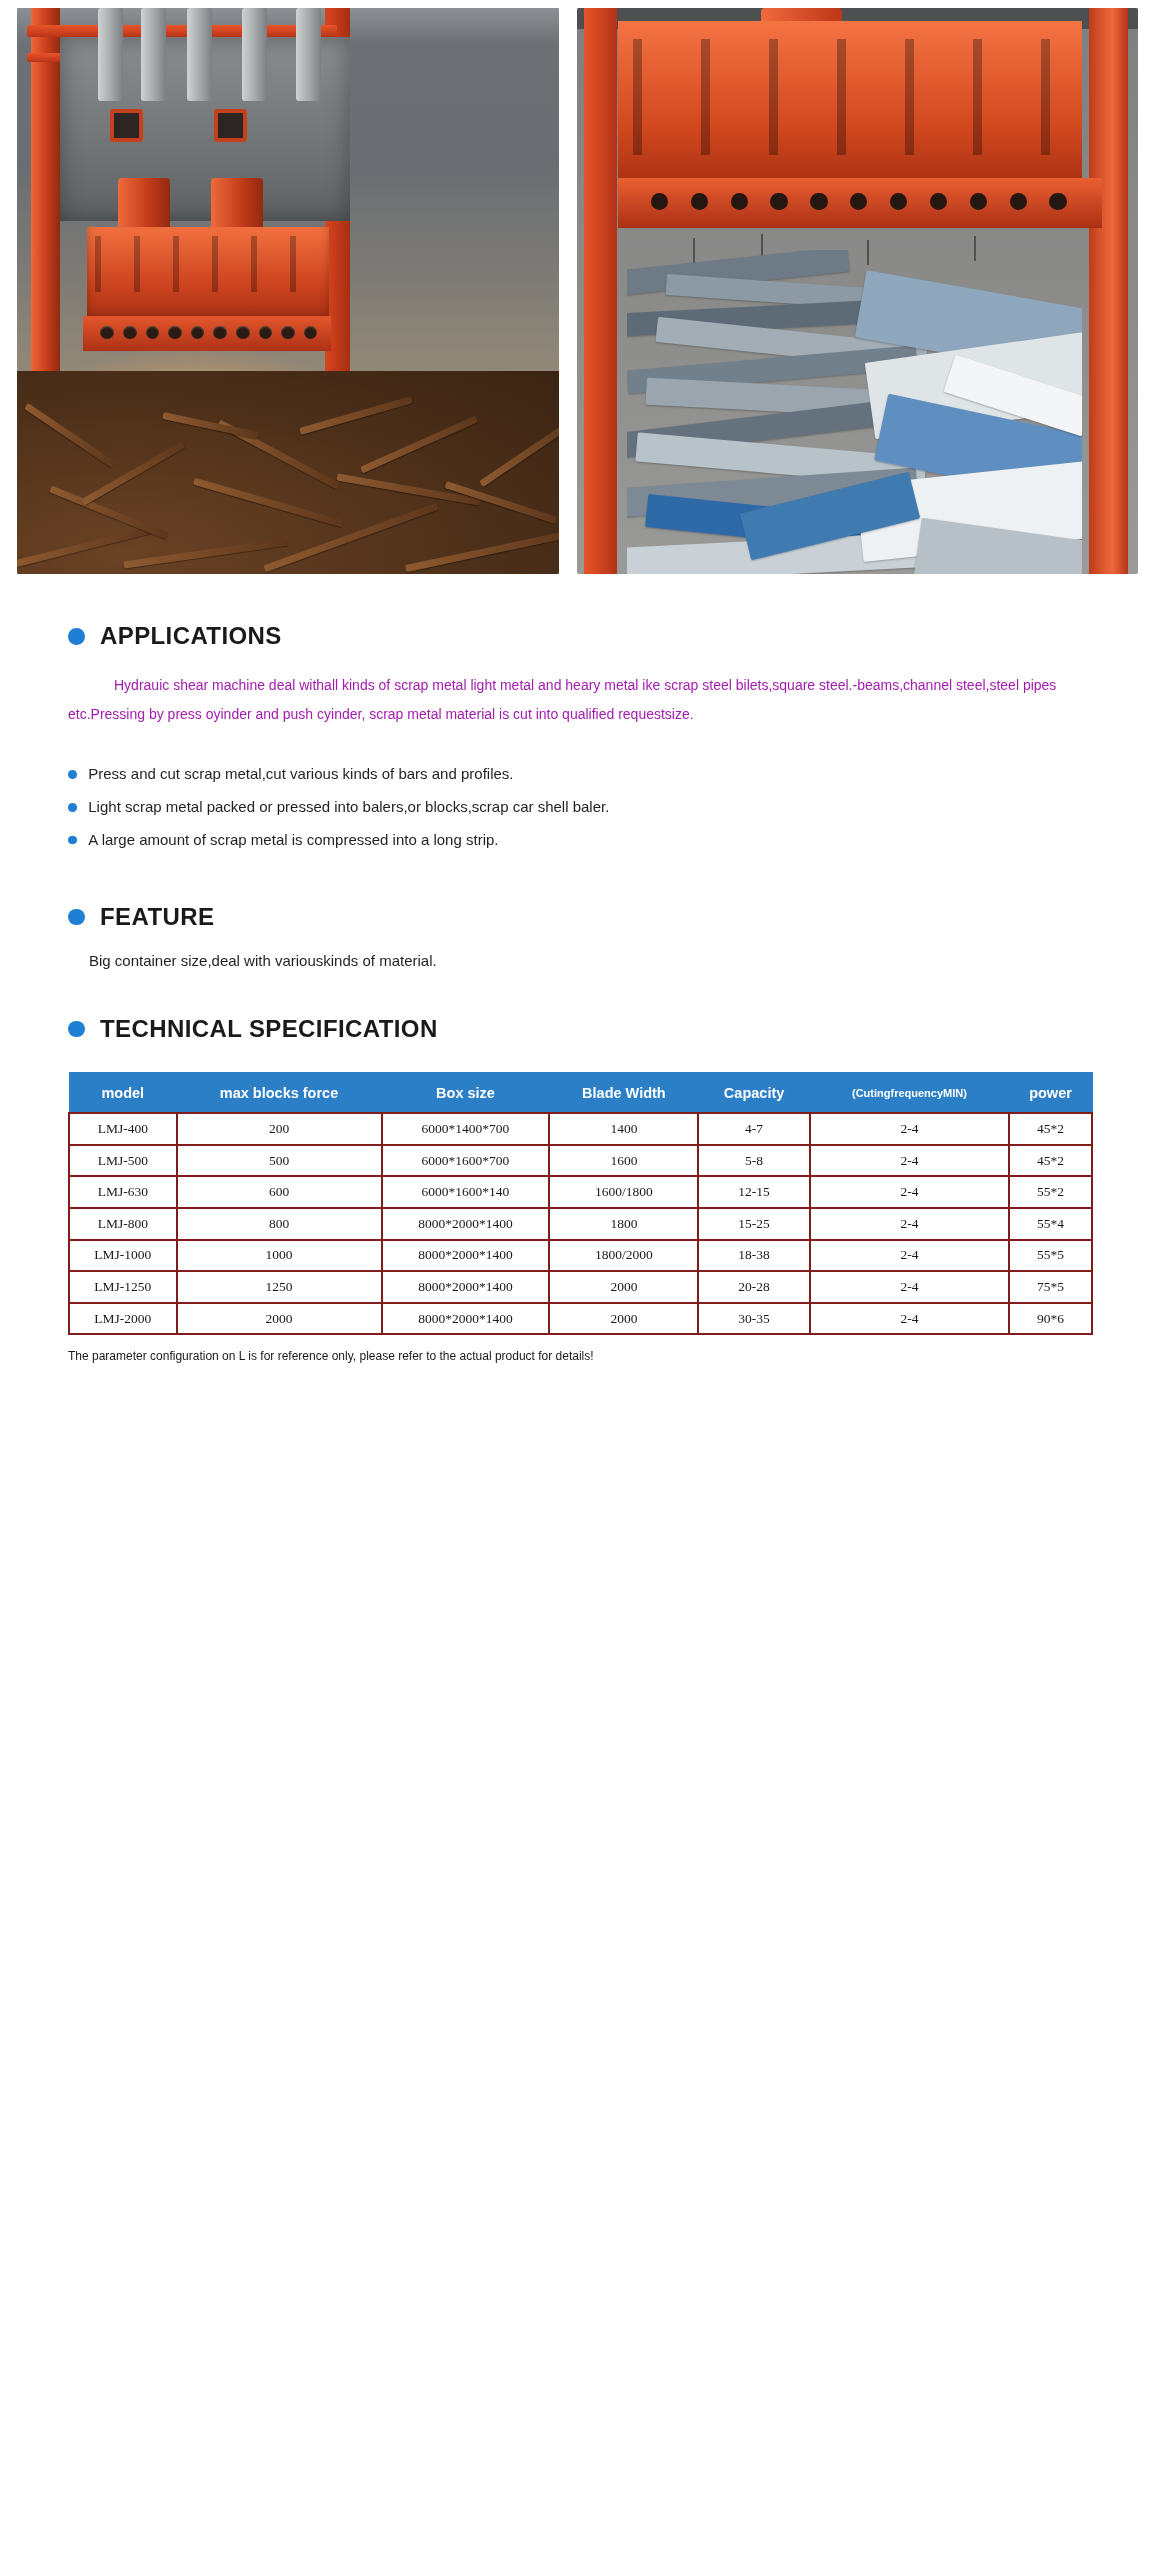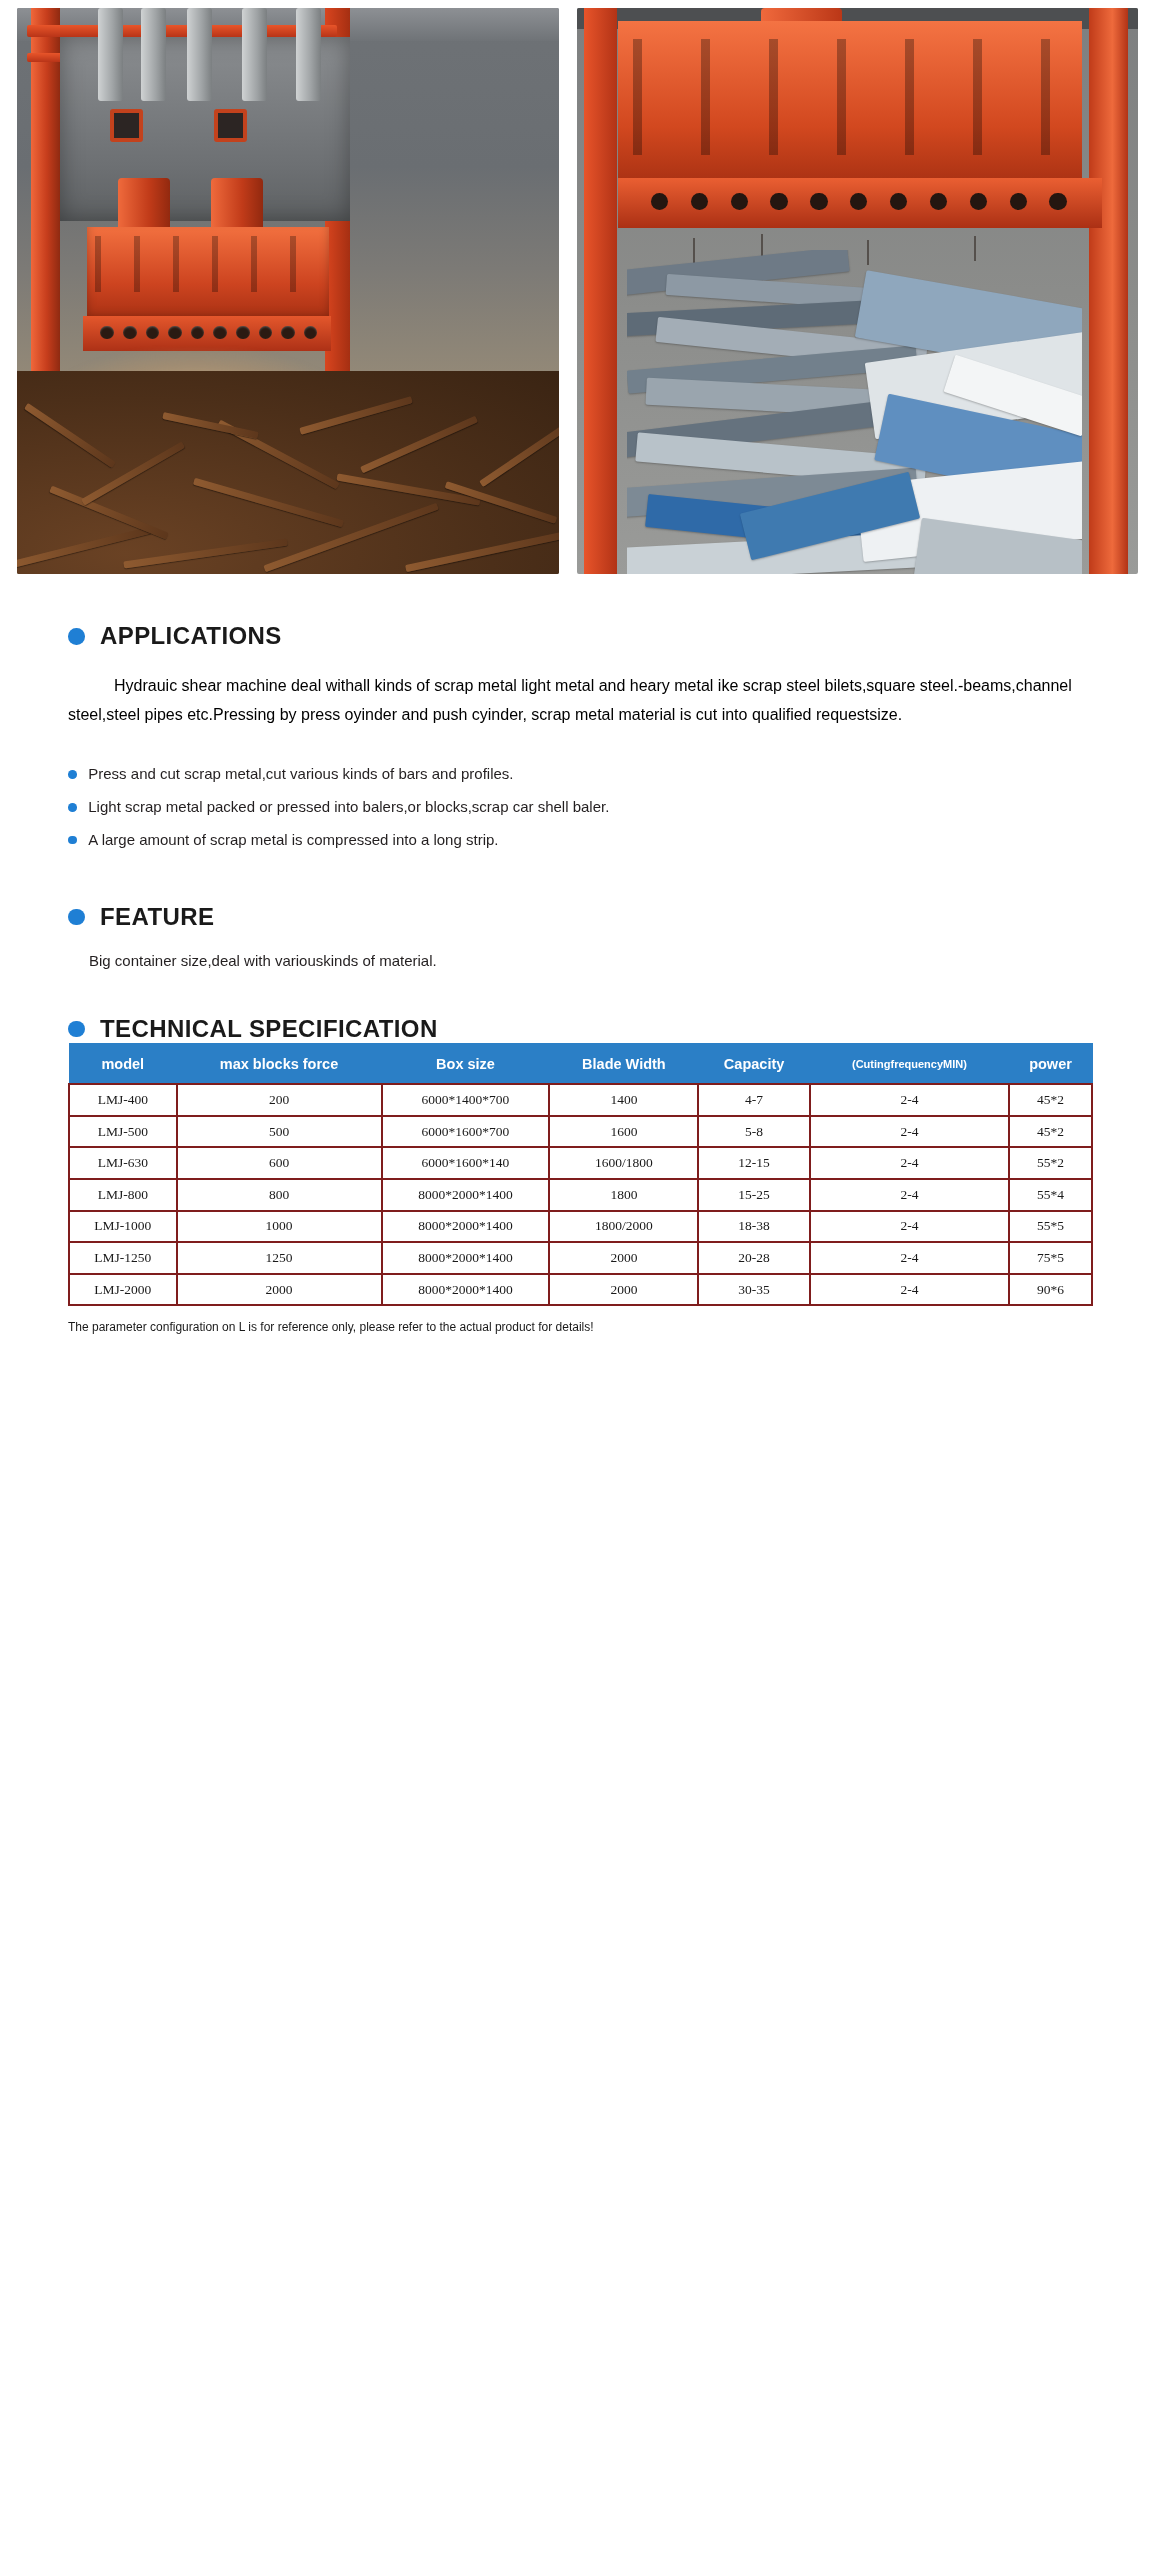--- a/index.html
+++ b/index.html
@@ -155,37 +155,37 @@
   .bullet-lg {
     width: 16.5px; height: 16.5px; border-radius: 50%;
     background: #1f7fd4; flex: 0 0 auto;
   }
   .sec-title {
     font-size: 24px; font-weight: 700; letter-spacing: 0.4px;
     color: #1a1a1a;
   }
   .para {
     margin: 21px 0 0 0;
-    font-size: 16px;
+    font-size: 14px;
     line-height: 29px;
-    color: #000000;
+    color: #a21caf;
   }
   .para .indent { display:inline-block; width: 46px; }
 
   .bul-list { margin: 31px 0 0 0; padding: 0; list-style: none; }
   .bul-list li {
     display: flex; align-items: flex-start; gap: 11.6px;
     font-size: 15px; line-height: 27px; margin-bottom: 5.8px;
   }
   .bullet-sm {
     width: 8.7px; height: 8.7px; border-radius: 50%;
     background: #1f7fd4; margin-top: 9.7px; flex: 0 0 auto;
   }
   .feature-text { margin: 21px 0 0 21px; font-size: 15px; }
-  .spec-wrap { }
+  .spec-wrap { margin-top: 29px; }
 
   table.spec {
     border-collapse: collapse;
     width: 100%;
     font-size: 13px;
   }
   table.spec thead th {
     background: #2b7fc6;
     color: #ffffff;
     font-weight: 700;

